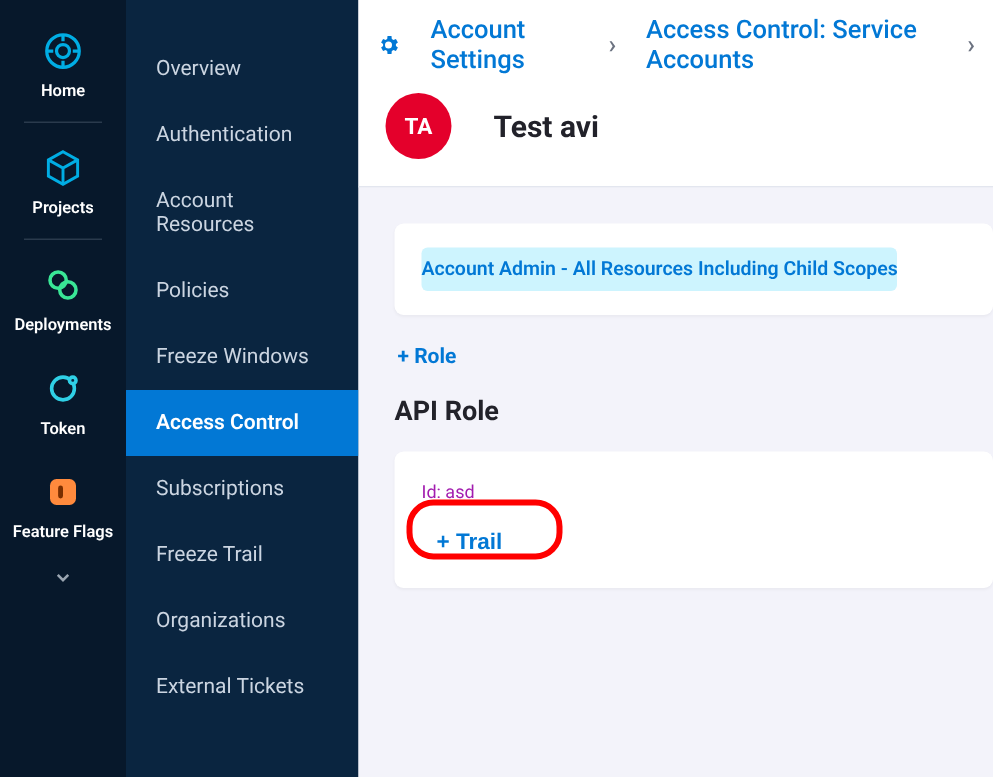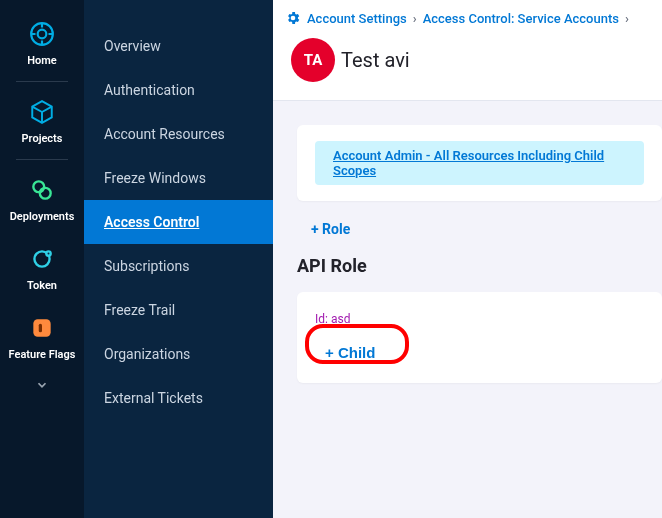--- a/index.html
+++ b/index.html
@@ -43,71 +43,70 @@
   .rail-sep {
     width: 52px; height: 1px; background: #2a3a4d; margin: 2px 0 6px;
   }
   .rail-chevron {
     margin-top: 4px;
     color: #9aa5b1;
   }
 
   
   .sidebar {
-    width: 189px;
+    width: 155px;
     background: #0a2540;
     padding-top: 24px;
   }
   .side-item {
     color: #cbd5e1;
     font-size: 14px;
     padding: 14px 20px;
     cursor: pointer;
   }
   .side-item.active {
     background: #0278d5;
     color: #fff;
     font-weight: 600;
-    text-decoration: underline;
   }
 
   
   .main {
     flex: 1;
     background: #f3f3fa;
     display: flex;
     flex-direction: column;
     overflow: hidden;
   }
   .topbar {
     background: #fff;
     padding: 10px 12px 18px 12px;
     border-bottom: 1px solid #e3e6ef;
   }
   .breadcrumb {
-    display: flex; align-items: center; gap: 6px;
+    display: flex; align-items: center; gap: 20px;
     color: #0278d5;
-    font-size: 13px;
+    font-size: 17px;
     font-weight: 500;
   }
   .breadcrumb .bc-gear { display:inline-flex; }
   .breadcrumb .sep { color: #6b7280; }
   .title-row {
-    display: flex; align-items: center; gap: 6px; margin-top: 12px; padding-left: 6px;
+    display: flex; align-items: center; gap: 28px; margin-top: 12px; padding-left: 6px;
   }
   .avatar {
     width: 44px; height: 44px; border-radius: 50%;
     background: #e4002b;
     color: #fff;
     font-weight: 700;
     display: flex; align-items: center; justify-content: center;
     font-size: 15px;
   }
   .title-text {
-    font-size: 20px; font-weight: 400; color: #22222a;
+    font-size: 20px; font-weight: 700; color: #22222a;
   }
 
   .content {
     padding: 24px 0 0 24px;
   }
   .section-head {
     font-size: 18px; font-weight: 700; color: #22222a; margin-bottom: 16px;
   }
   .card {
     background: #fff;
@@ -115,28 +114,27 @@
     box-shadow: 0 1px 2px rgba(0,0,0,0.04);
     padding: 16px 18px;
     margin-bottom: 14px;
     width: 100%;
   }
   .chip {
     background: #cdf4fe;
     color: #0278d5;
     font-size: 13px;
     font-weight: 600;
-    padding: 7px 18px;
+    padding: 7px 0;
     border-radius: 4px;
     display: inline-block;
-    text-decoration: underline;
   }
   .add-role {
     color: #0278d5; font-weight: 700; font-size: 14px;
-    margin: 6px 0 18px 14px; display:inline-block; cursor:pointer;
+    margin: 6px 0 18px 2px; display:inline-block; cursor:pointer;
   }
   .key-name { font-size: 14px; font-weight: 700; color: #22222a; }
   .key-id { font-size: 12px; color: #a21caf; margin-top: 4px; }
   .token-btn {
     margin-top: 12px;
     color: #0278d5; font-weight: 700; font-size: 15px;
     background: none; border: none; cursor: pointer; padding: 6px 10px;
     display: inline-block;
   }
   .highlight-ring {
@@ -204,20 +202,21 @@
     <svg width="14" height="14" viewBox="0 0 24 24" fill="none" stroke="#9aa5b1" stroke-width="3">
         <path d="M6 9l6 6 6-6"></path>
       </svg>
   </div>
 </div>
 
 <div class="sidebar">
   <div class="side-item"><span>Overview</span></div>
   <div class="side-item"><span>Authentication</span></div>
   <div class="side-item"><span>Account Resources</span></div>
+  <div class="side-item"><span>Policies</span></div>
   <div class="side-item"><span>Freeze Windows</span></div>
   <div class="side-item active"><span>Access Control</span></div>
   <div class="side-item"><span>Subscriptions</span></div>
   <div class="side-item"><span>Freeze Trail</span></div>
   <div class="side-item"><span>Organizations</span></div>
   <div class="side-item"><span>External Tickets</span></div>
 </div>
 
 <div class="main">
   <div class="topbar">
@@ -243,18 +242,18 @@
   <div class="content">
     <div class="card">
       <span class="chip">Account Admin - All Resources Including Child Scopes</span>
     </div>
     <span class="add-role">+ Role</span>
 
     <div class="section-head">API Role</div>
     <div class="card">
       <div class="key-id">Id: asd</div>
       <span class="token-wrap">
-        <button class="token-btn">+ Child</button>
+        <button class="token-btn">+ Trail</button>
         <span class="highlight-ring" style="left:-10px; top:-2px;"></span>
       </span>
     </div>
   </div>
 </div>
 
 </body></html>

